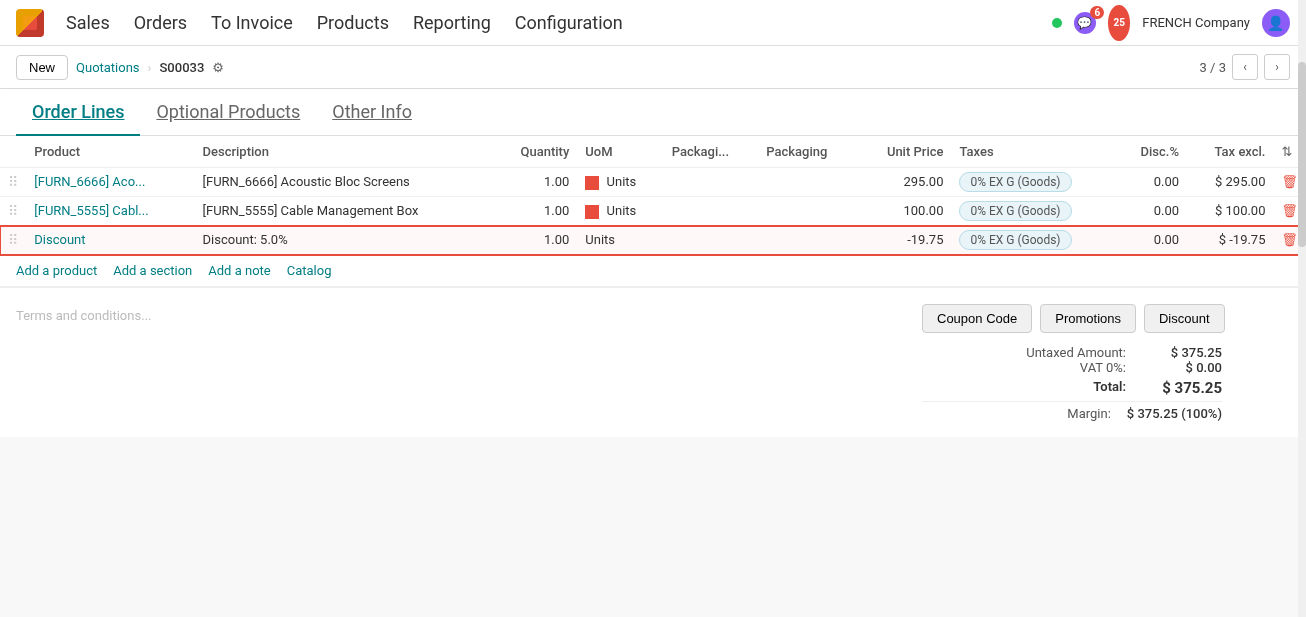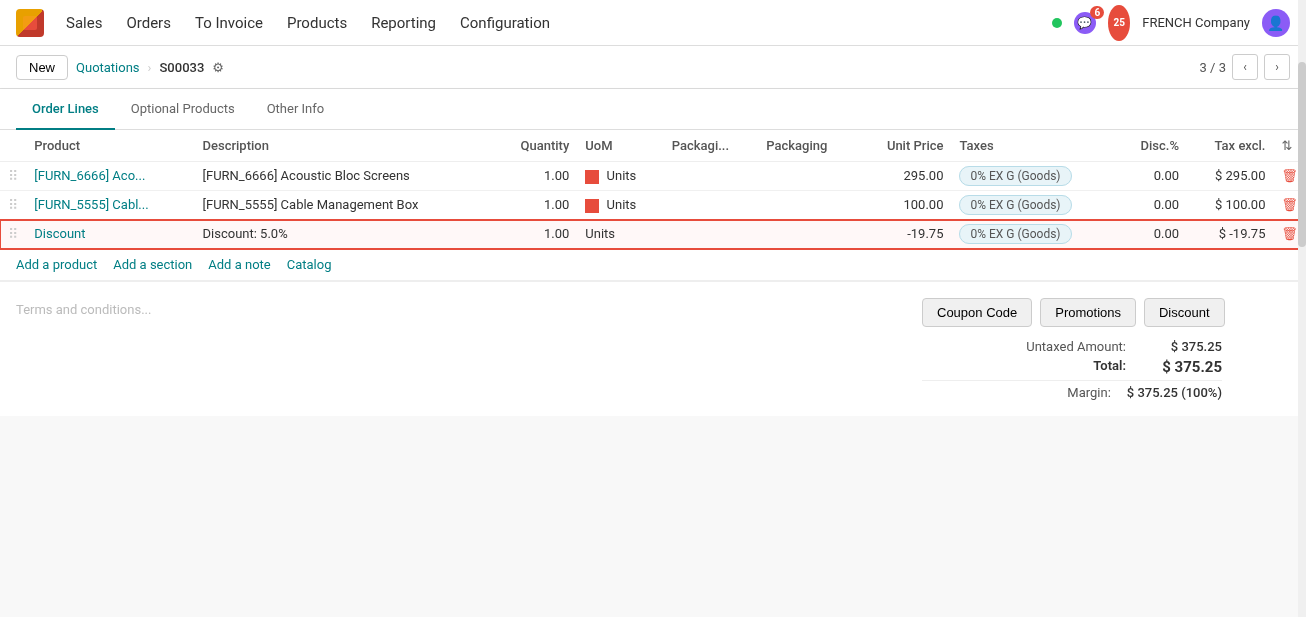--- a/index.html
+++ b/index.html
@@ -25,21 +25,21 @@
       justify-content: center;
     }
     .logo-inner {
       width: 14px;
       height: 14px;
       background: linear-gradient(135deg, #f39c12 50%, #e74c3c 50%);
       border-radius: 2px;
     }
     .nav-item {
       color: #333;
-      font-size: 15px;
+      font-size: 18px;
       cursor: pointer;
       padding: 4px 2px;
     }
     .nav-right {
       margin-left: auto;
       display: flex;
       align-items: center;
       gap: 12px;
     }
     .status-dot {
@@ -159,24 +159,25 @@
     
     .tabs {
       display: flex;
       border-bottom: 1px solid #ddd;
       padding: 0 16px;
       background: #fff;
     }
     .tab {
       padding: 12px 16px;
       cursor: pointer;
-      font-size: 13px;
+      font-size: 18px;
       color: #666;
       border-bottom: 2px solid transparent;
       margin-bottom: -1px;
+      text-decoration: underline;
     }
     .tab.active {
       color: #017e84;
       border-bottom-color: #017e84;
       font-weight: 500;
     }
 
     
     .order-table {
       width: 100%;
@@ -487,20 +488,24 @@
       <div class="action-buttons">
         <button class="action-btn">Coupon Code</button>
         <button class="action-btn">Promotions</button>
         <button class="action-btn">Discount</button>
       </div>
 
       <div class="summary-row">
         <span class="summary-label">Untaxed Amount:</span>
         <span class="summary-value">$ 375.25</span>
       </div>
+      <div class="summary-row">
+        <span class="summary-label">VAT 0%:</span>
+        <span class="summary-value">$ 0.00</span>
+      </div>
       <div class="summary-row" style="margin-top:4px;">
         <span class="summary-total-label">Total:</span>
         <span class="summary-total-value">$ 375.25</span>
       </div>
       <div class="margin-row">
         <span class="summary-label">Margin:</span>
         <span class="summary-value">$ 375.25 (100%)</span>
       </div>
     </div>
   </div>

